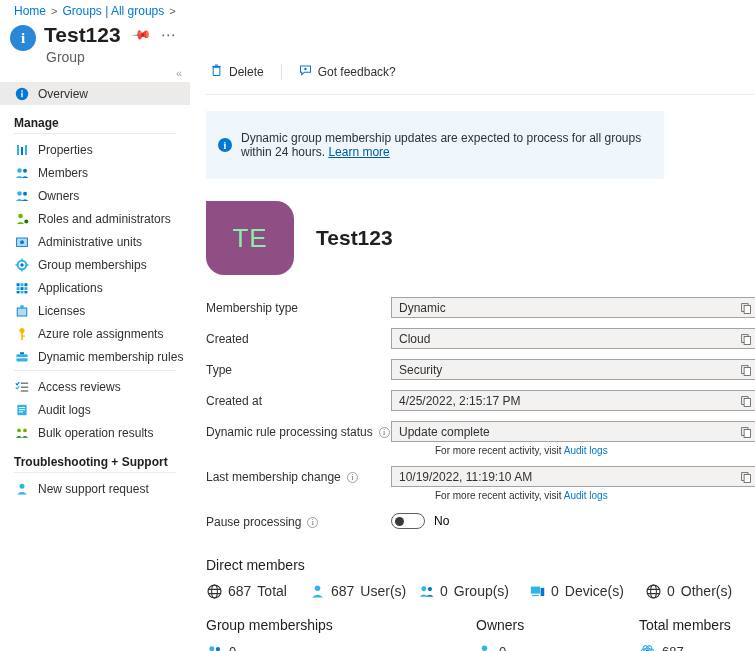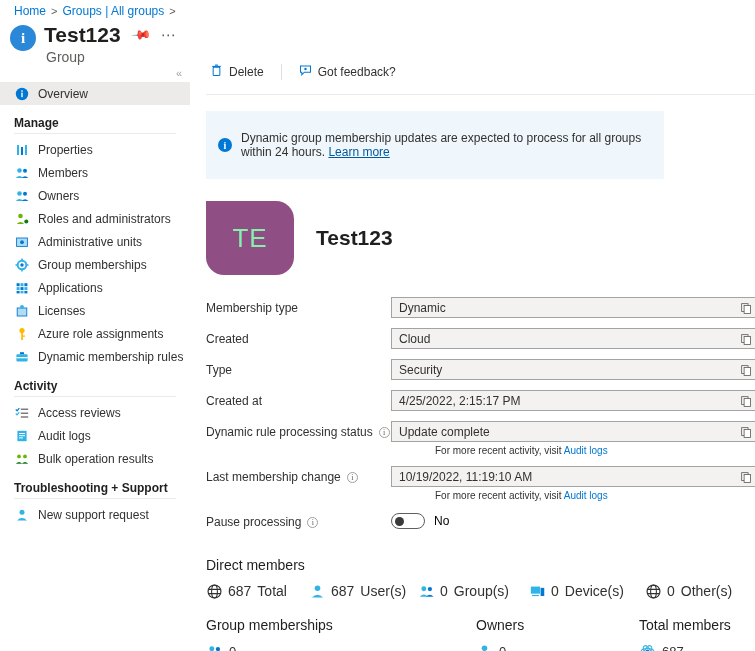--- a/index.html
+++ b/index.html
@@ -331,21 +331,20 @@
       <span class="nav-ico">
         <svg width="14" height="14" viewBox="0 0 14 14">
             <rect x="1.4" y="4.2" width="11.2" height="7.2" rx="0.8" fill="#30b4e8"></rect>
             <rect x="5" y="2.2" width="4" height="2" fill="#0078d4"></rect>
             <rect x="1.4" y="7" width="11.2" height="1.3" fill="#ffffff"></rect>
           </svg>
       </span>
       <span class="nav-label">Dynamic membership rules</span>
     </div>
 
-    <div class="nav-section">Activity</div>
     <div class="nav-divider"></div>
 
     <div class="nav-item">
       <span class="nav-ico">
         <svg width="14" height="14" viewBox="0 0 14 14">
             <path d="M0.8 3.4 l1.3 1.4 2.2-2.6" stroke="#0078d4" stroke-width="1.2" fill="none"></path>
             <path d="M0.8 7.5 l1.3 1.4 2.2-2.6" stroke="#30b4e8" stroke-width="1.2" fill="none"></path>
             <rect x="5.8" y="2.6" width="7.4" height="1.2" fill="#605e5c"></rect>
             <rect x="5.8" y="6.6" width="7.4" height="1.2" fill="#605e5c"></rect>
             <rect x="5.8" y="10.4" width="7.4" height="1.2" fill="#605e5c"></rect>

